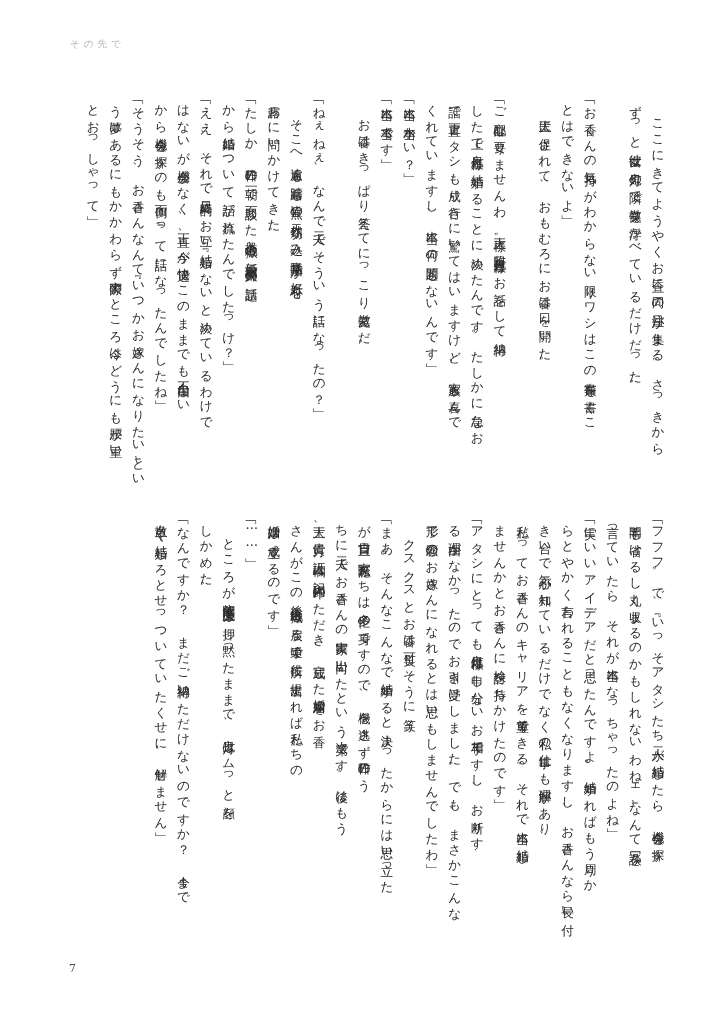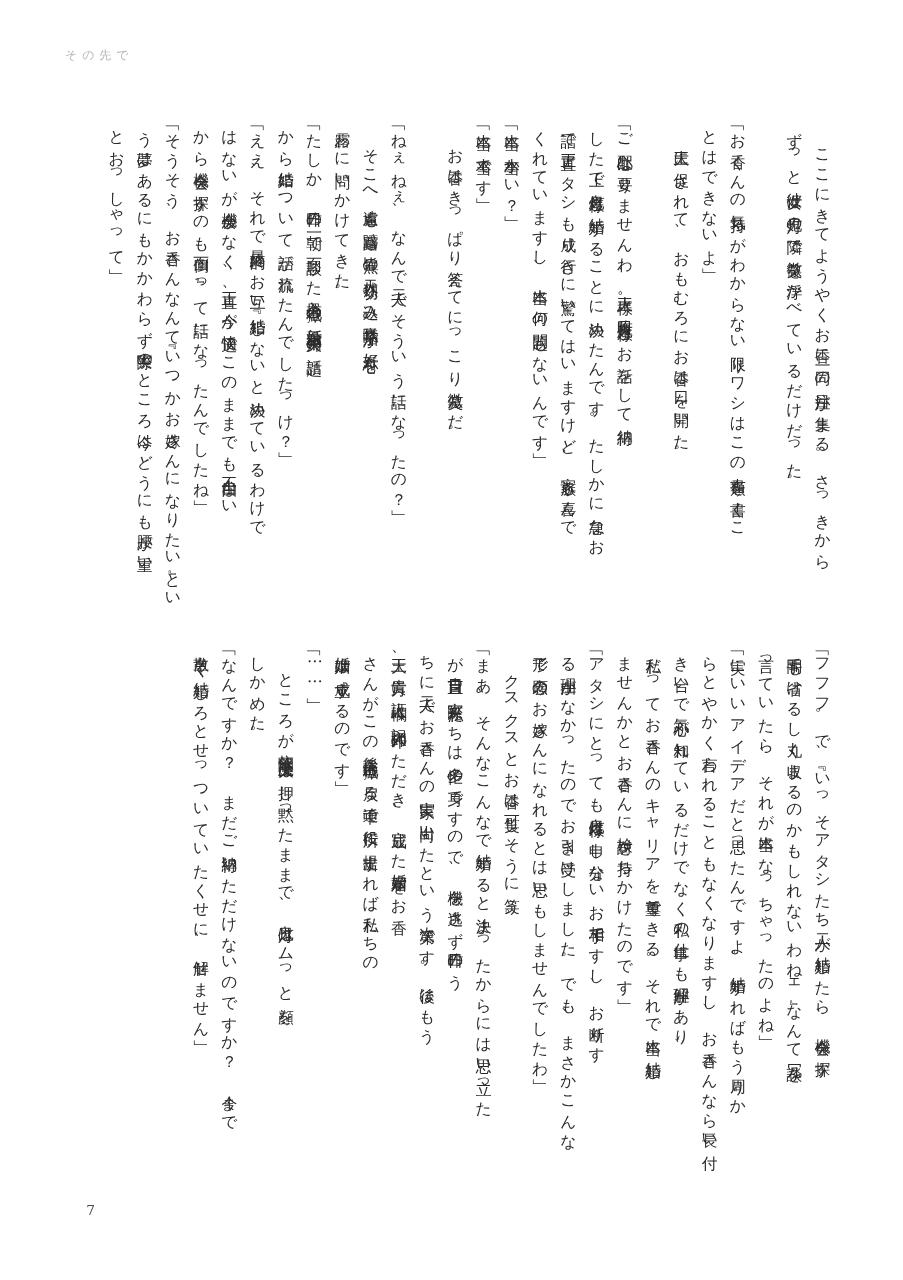--- a/index.html
+++ b/index.html
@@ -16,21 +16,21 @@
     width: 722px;
     height: 1024px;
     background: #ffffff;
     overflow: hidden;
   }
 
   
   #running-head {
     position: absolute;
     top: 38px;
-    left: 52px;
+    left: 70px;
     font-size: 9.5px;
     letter-spacing: 4px;
     color: #b3b3b3;
     font-family: Liberation Sans, sans-serif;
     white-space: nowrap;
   }
 
   
   #folio {
     position: absolute;

